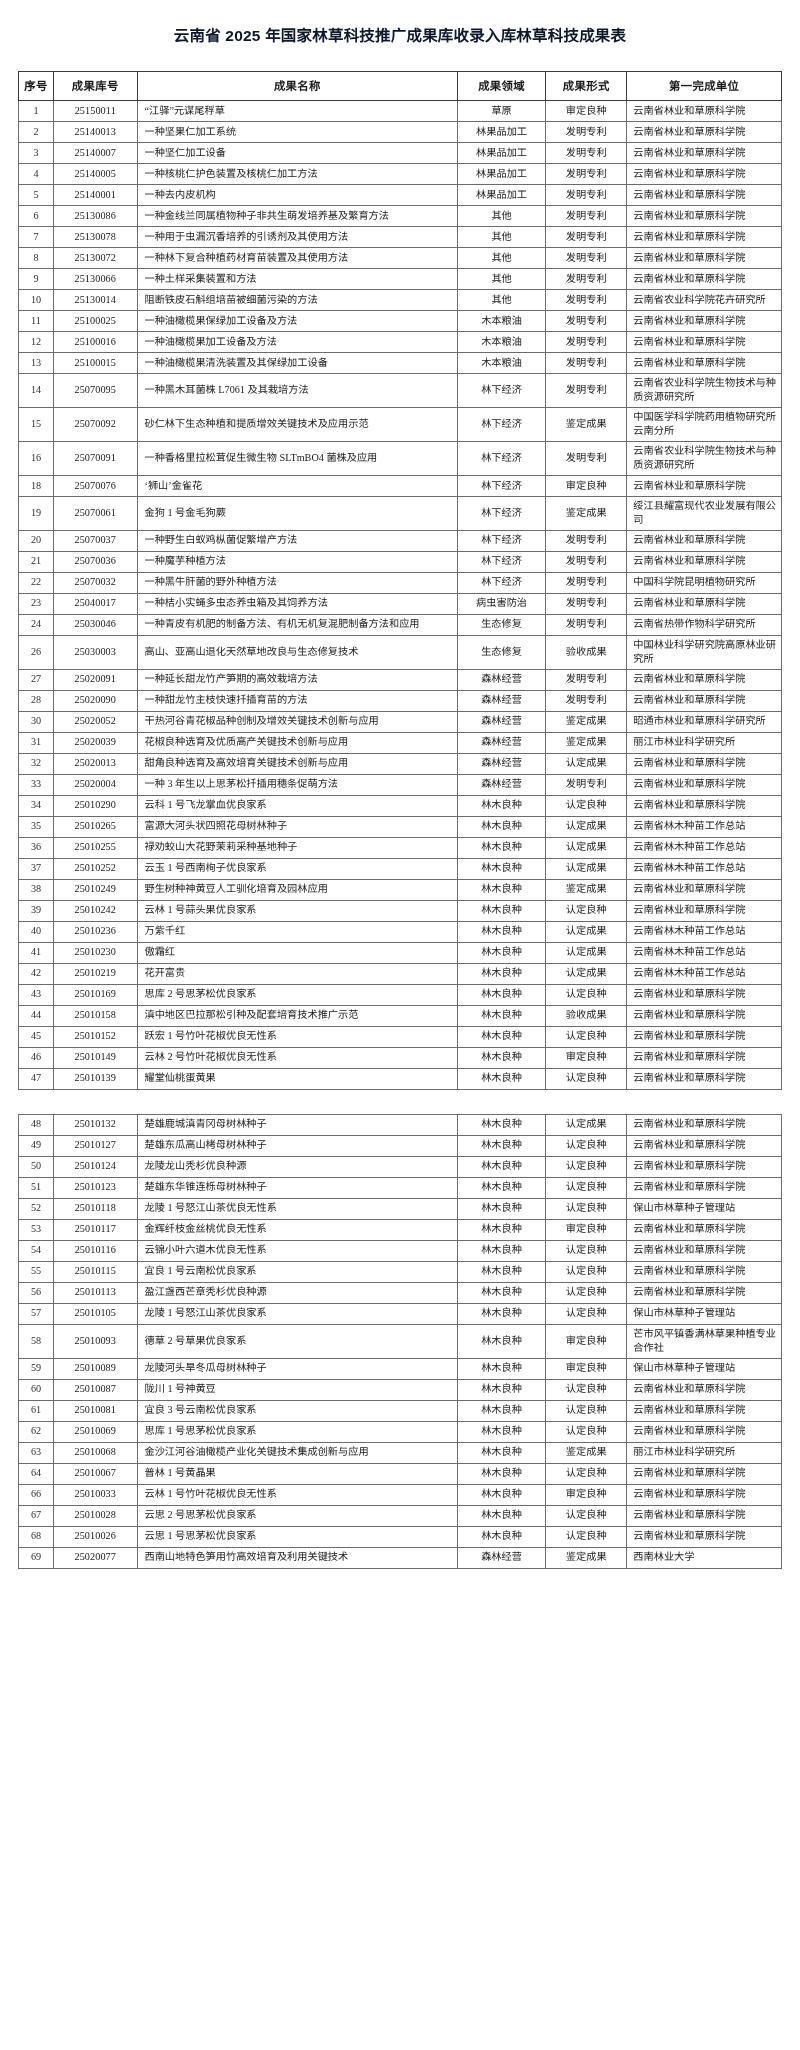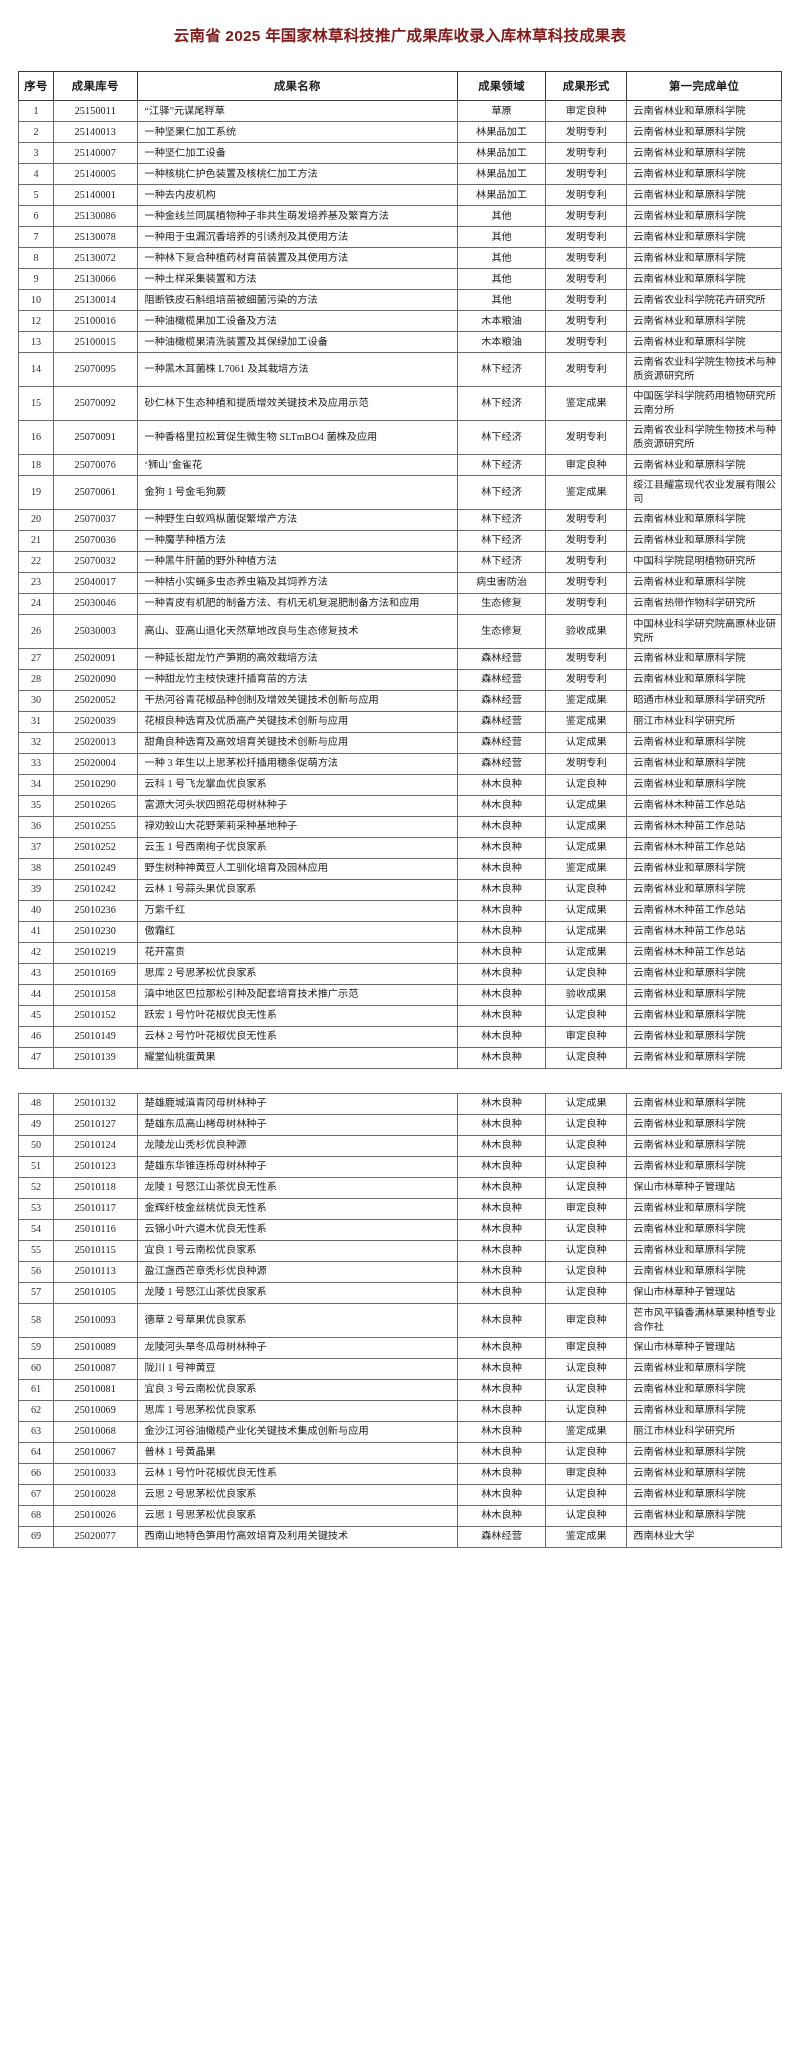--- a/index.html
+++ b/index.html
@@ -24,21 +24,21 @@
 
   
   .doc-title {
     text-align: center;
     font-size: 15.5px;
     font-weight: bold;
     letter-spacing: 0.2px;
     padding: 16px 40px 13px 40px;
     line-height: 1.35;
     font-family: "Liberation Sans", "DejaVu Sans", sans-serif;
-    color: #7f1d1d;
+    color: #0f172a;
   }
 
   
   .tbl-wrap {
     padding: 0 18px;
     box-sizing: border-box;
   }
   table.results {
     width: 764px;
     border-collapse: collapse;
@@ -189,20 +189,28 @@
           </tr>
           <tr>
             <td class="idx">10</td>
             <td class="code">25130014</td>
             <td class="name">阻断铁皮石斛组培苗被细菌污染的方法</td>
             <td class="field">其他</td>
             <td class="form">发明专利</td>
             <td class="unit">云南省农业科学院花卉研究所</td>
           </tr>
           <tr>
+            <td class="idx">11</td>
+            <td class="code">25100025</td>
+            <td class="name">一种油橄榄果保绿加工设备及方法</td>
+            <td class="field">木本粮油</td>
+            <td class="form">发明专利</td>
+            <td class="unit">云南省林业和草原科学院</td>
+          </tr>
+          <tr>
             <td class="idx">12</td>
             <td class="code">25100016</td>
             <td class="name">一种油橄榄果加工设备及方法</td>
             <td class="field">木本粮油</td>
             <td class="form">发明专利</td>
             <td class="unit">云南省林业和草原科学院</td>
           </tr>
           <tr>
             <td class="idx">13</td>
             <td class="code">25100015</td>

